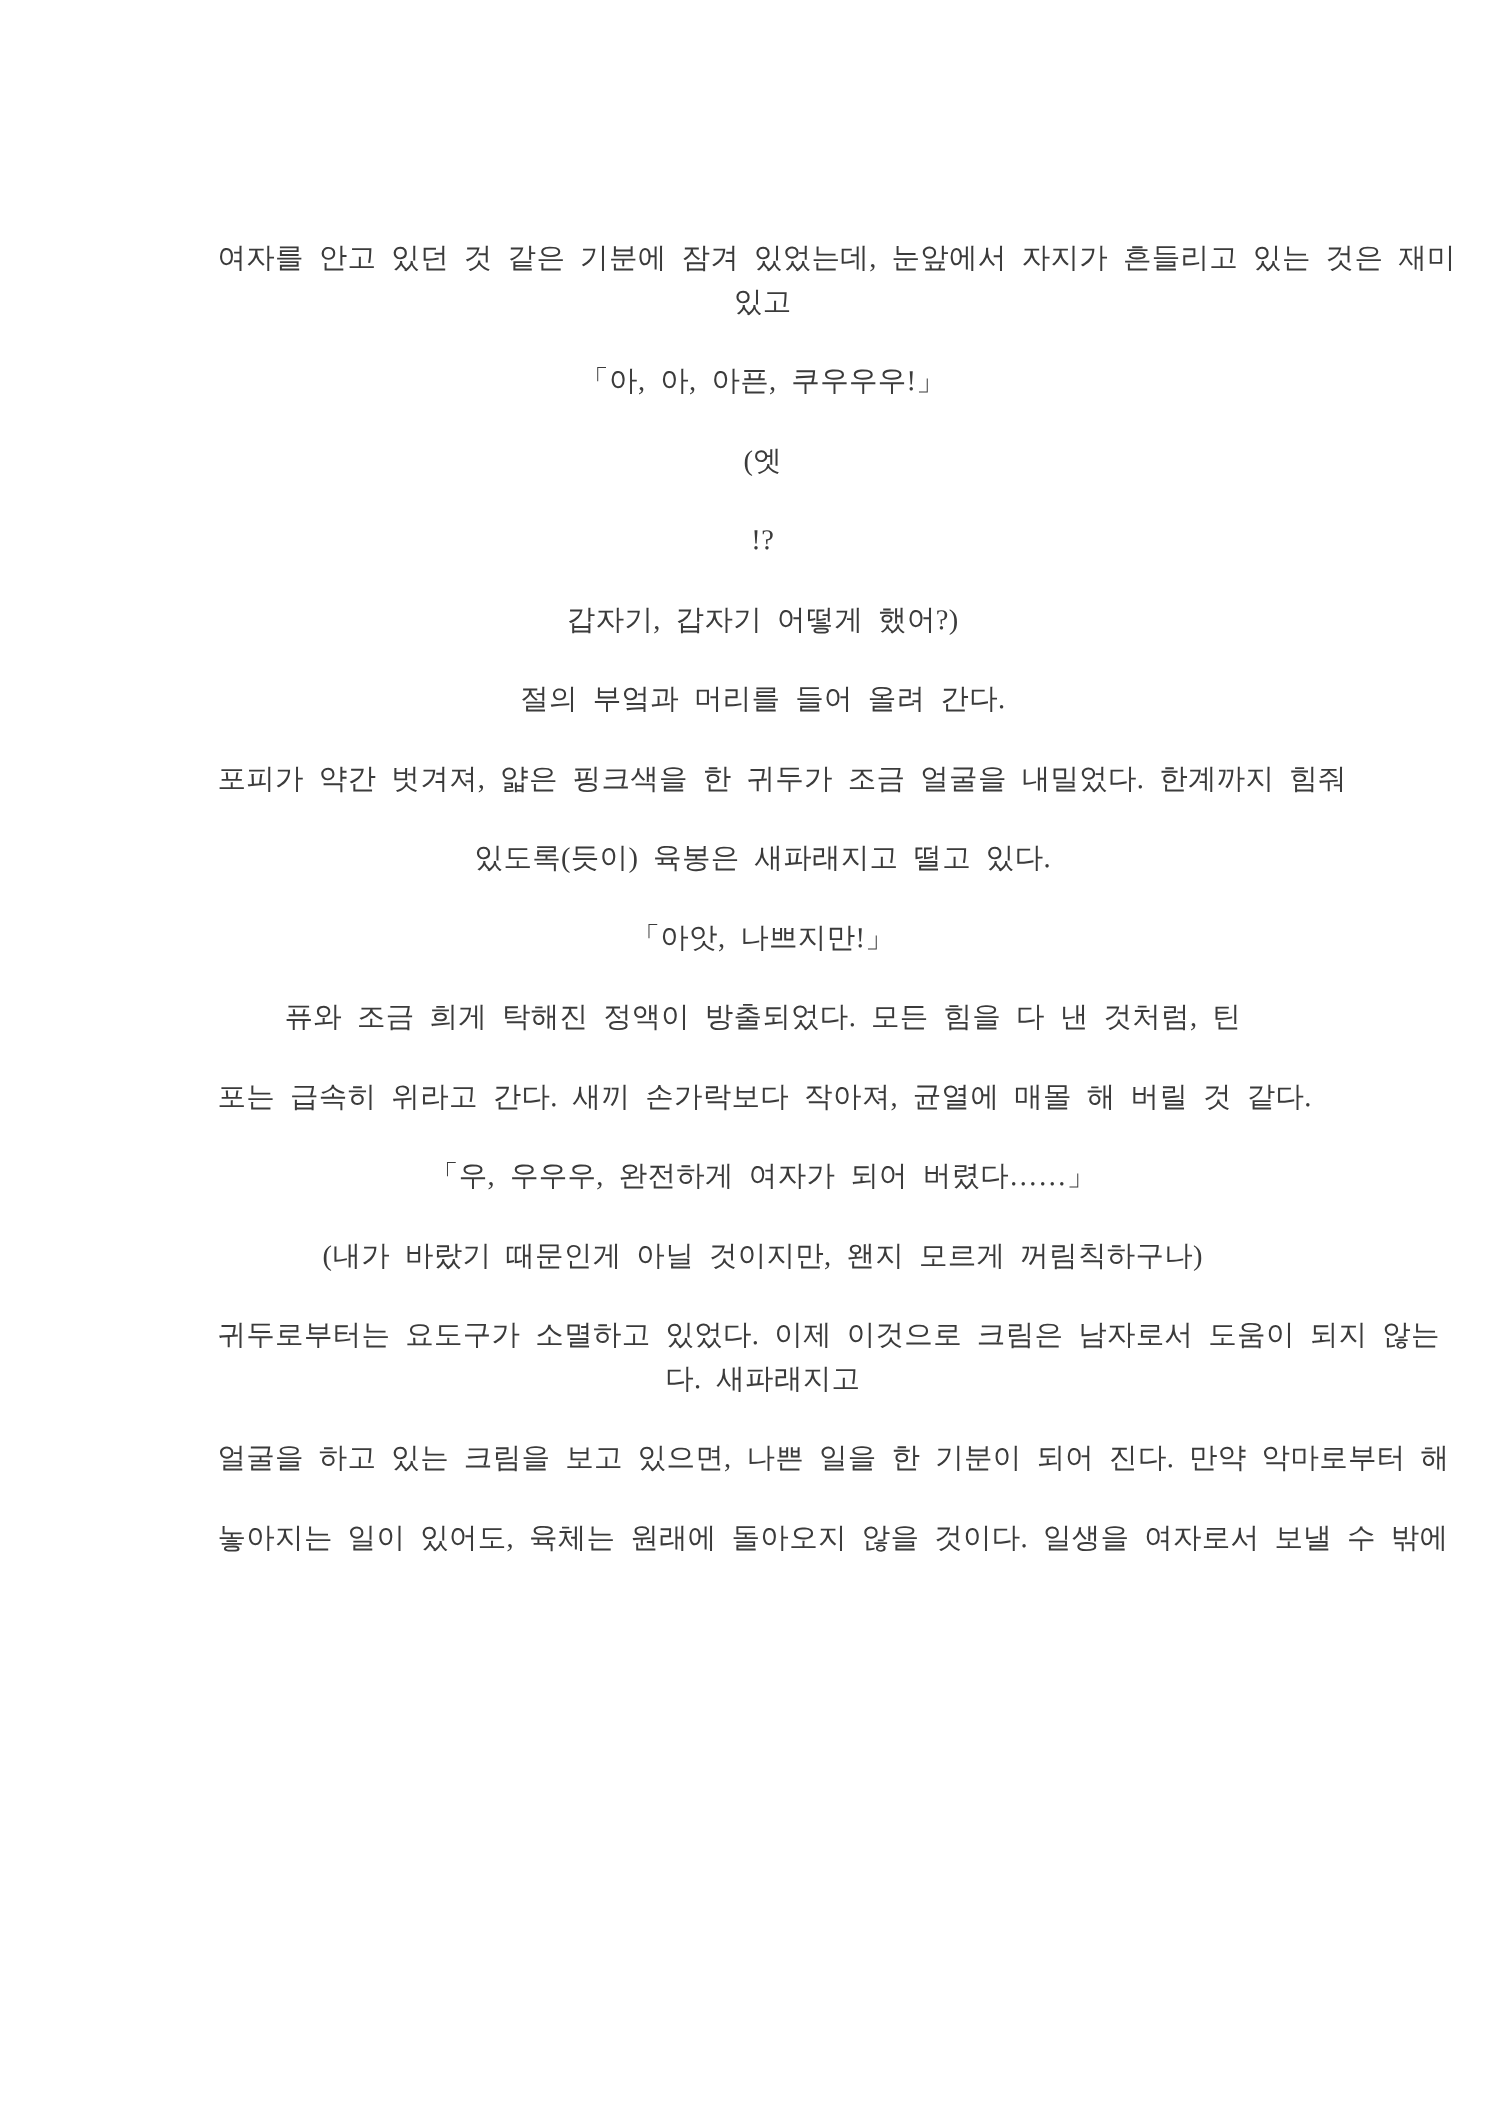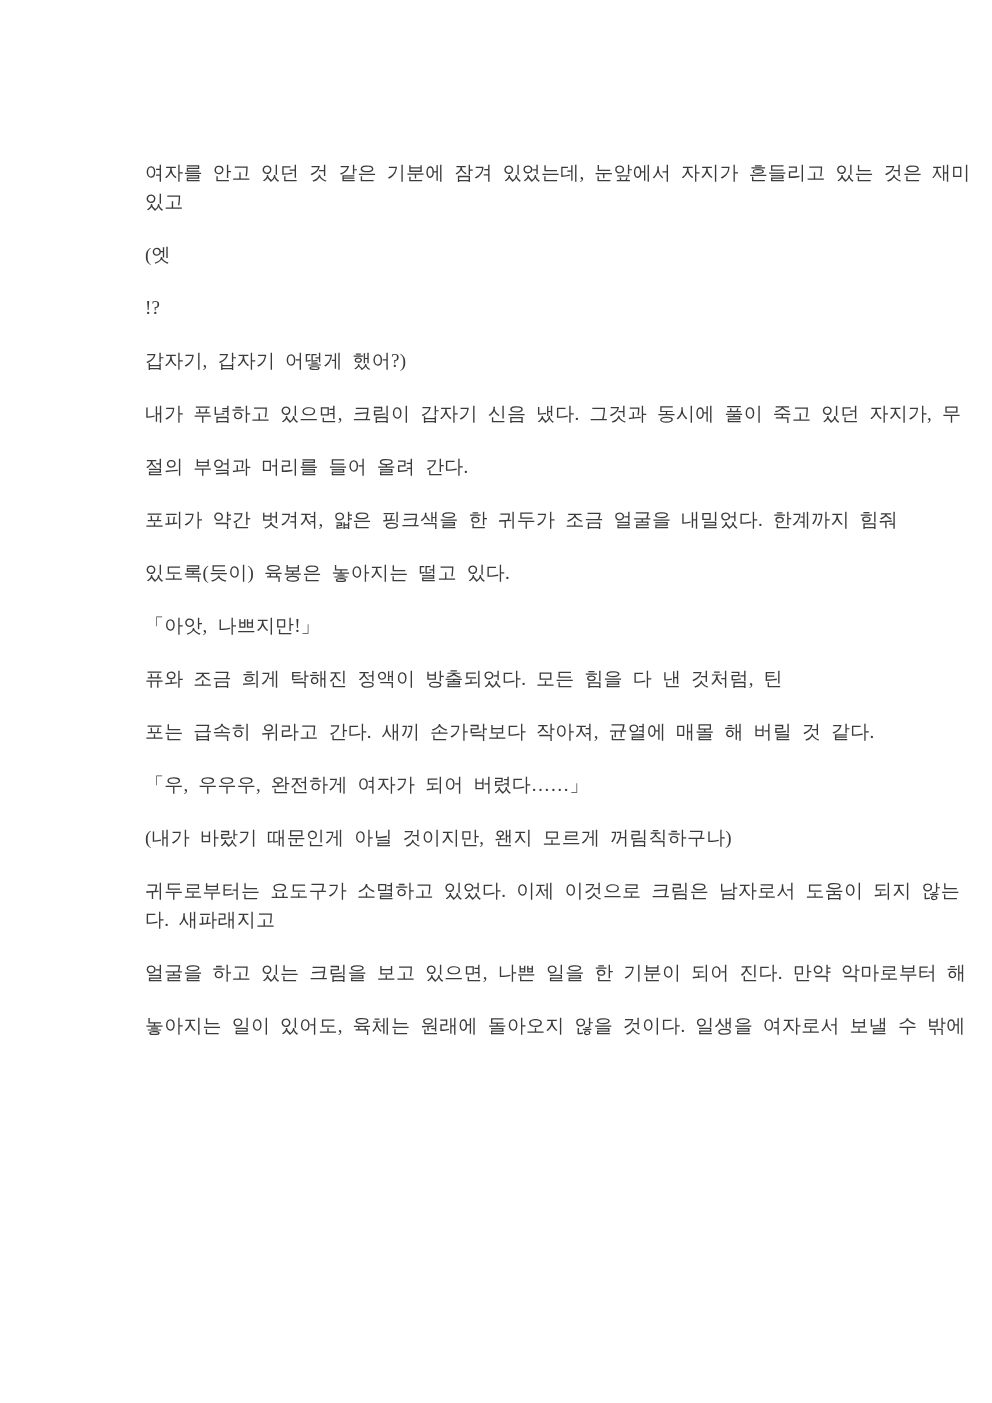--- a/index.html
+++ b/index.html
@@ -11,20 +11,21 @@
     width: 992px;
     min-height: 1403px;
     font-family: "Liberation Serif", "DejaVu Serif", serif;
     overflow: hidden;
   }
   .page {
     width: 992px;
     min-height: 1403px;
     background: #ffffff;
     box-sizing: border-box;
+    text-align: center;
   }
   .text-block {
     padding: 158px 120px 40px 145px;
     color: #3b3b3b;
     font-size: 19px;
     line-height: 29px;
     letter-spacing: 0.2px;
     word-spacing: 5px;
   }
   p.para {
@@ -39,39 +40,39 @@
 </head>
 <body style="background: rgb(255, 255, 255);">
 
 <main class="page">
   <div class="text-block" id="text-block" style="color: rgb(59, 59, 59);">
       <p class="para">
         <span class="line">여자를 안고 있던 것 같은 기분에 잠겨 있었는데, 눈앞에서 자지가 흔들리고 있는 것은 재미</span>
         <span class="line">있고</span>
       </p>
       <p class="para">
+        <span class="line">「아, 아, 아픈, 쿠우우우!」</span>
+      </p>
+      <p class="para">
         <span class="line">(엣</span>
       </p>
       <p class="para">
         <span class="line">!?</span>
       </p>
       <p class="para">
         <span class="line">갑자기, 갑자기 어떻게 했어?)</span>
       </p>
       <p class="para">
-        <span class="line">내가 푸념하고 있으면, 크림이 갑자기 신음 냈다. 그것과 동시에 풀이 죽고 있던 자지가, 무</span>
-      </p>
-      <p class="para">
         <span class="line">절의 부엌과 머리를 들어 올려 간다.</span>
       </p>
       <p class="para">
         <span class="line">포피가 약간 벗겨져, 얇은 핑크색을 한 귀두가 조금 얼굴을 내밀었다. 한계까지 힘줘</span>
       </p>
       <p class="para">
-        <span class="line">있도록(듯이) 육봉은 놓아지는 떨고 있다.</span>
+        <span class="line">있도록(듯이) 육봉은 새파래지고 떨고 있다.</span>
       </p>
       <p class="para">
         <span class="line">「아앗, 나쁘지만!」</span>
       </p>
       <p class="para">
         <span class="line">퓨와 조금 희게 탁해진 정액이 방출되었다. 모든 힘을 다 낸 것처럼, 틴</span>
       </p>
       <p class="para">
         <span class="line">포는 급속히 위라고 간다. 새끼 손가락보다 작아져, 균열에 매몰 해 버릴 것 같다.</span>
       </p>

